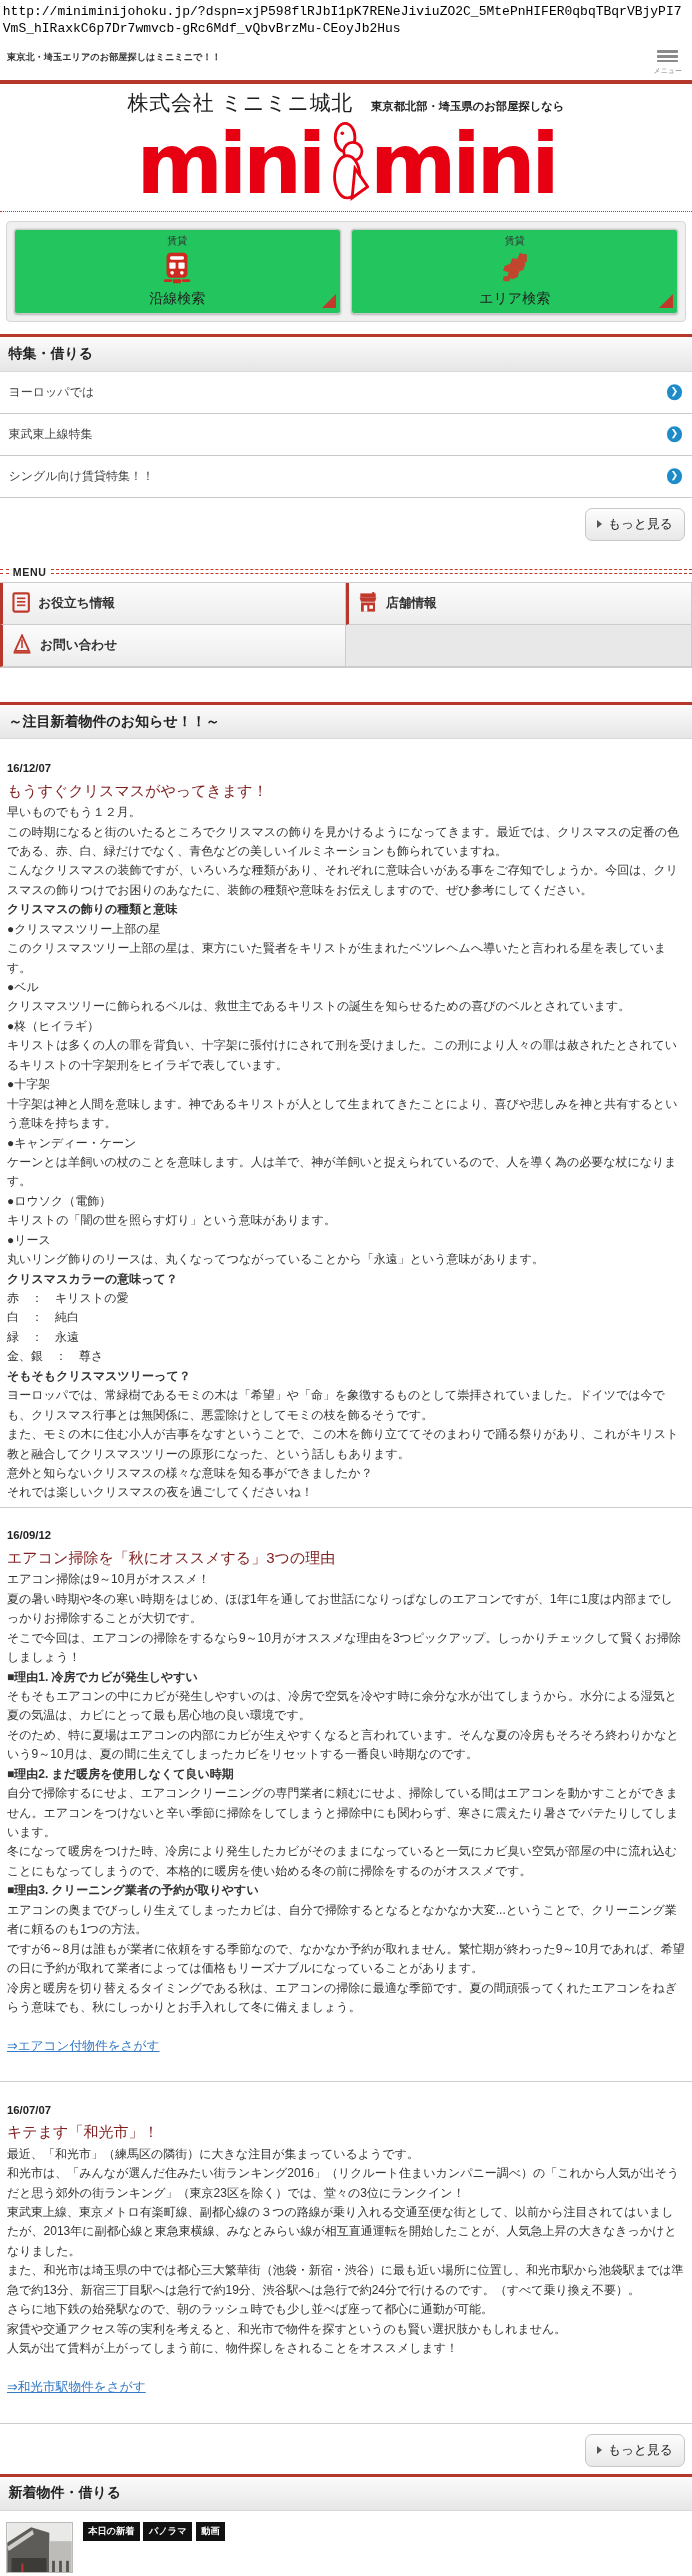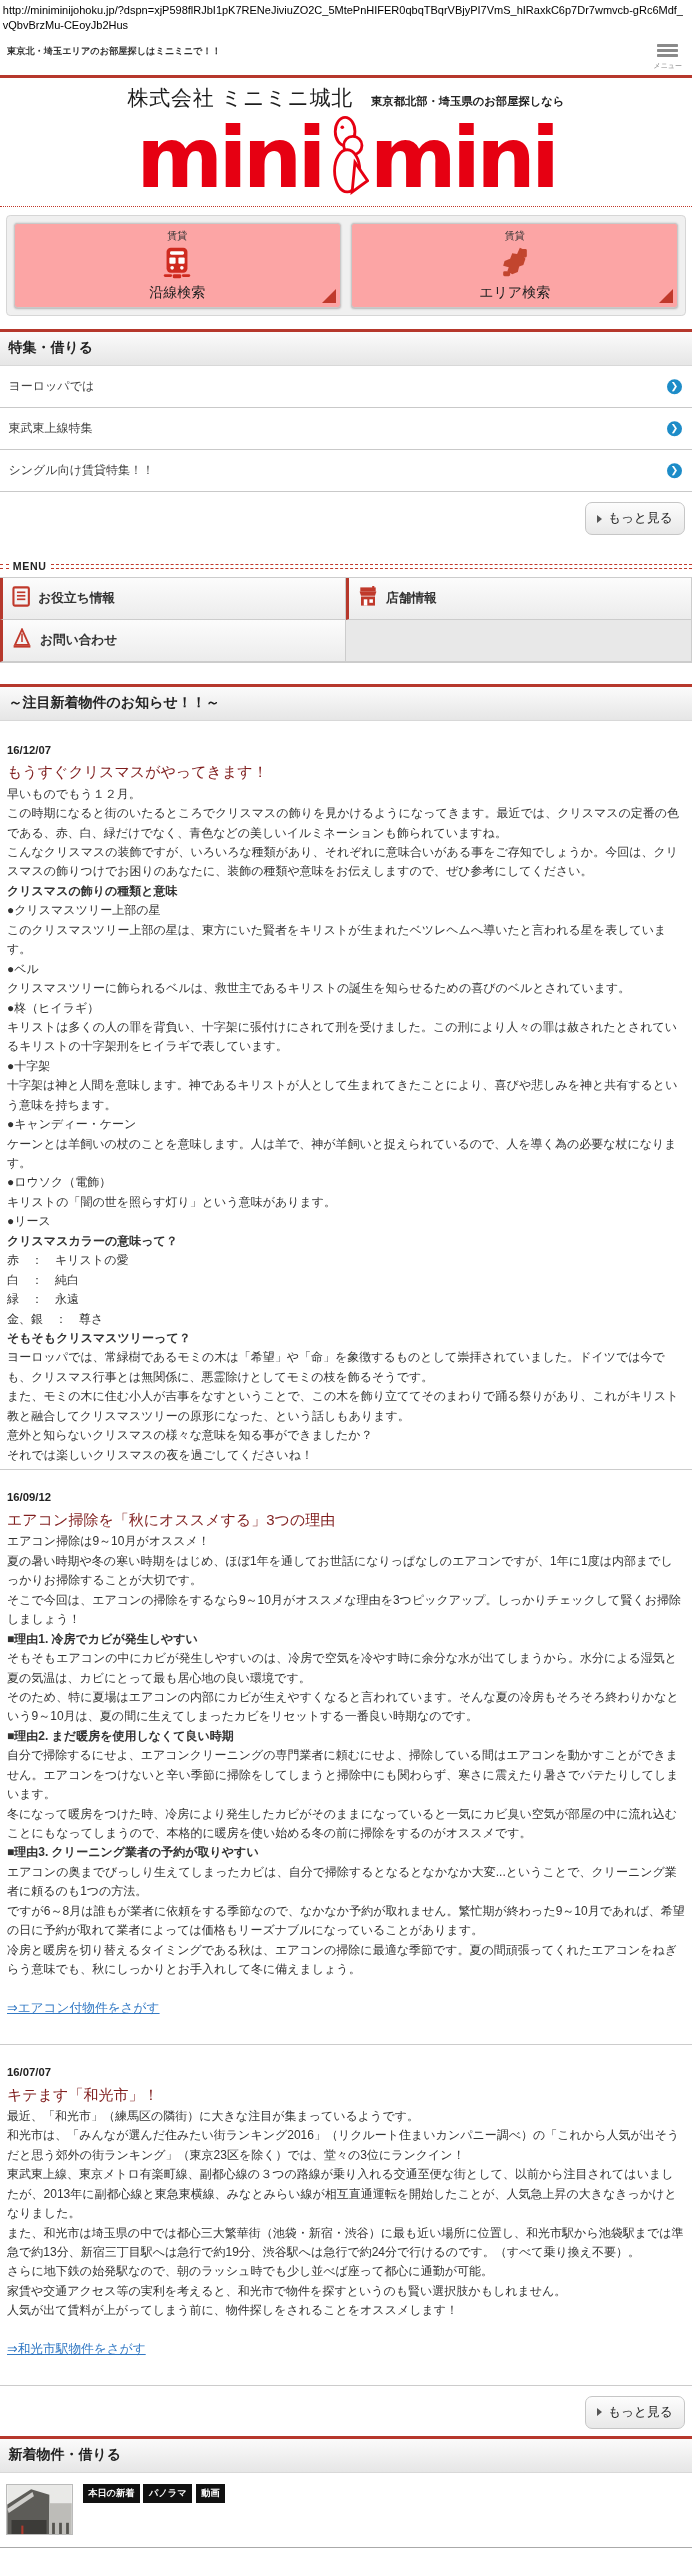--- a/index.html
+++ b/index.html
@@ -5,25 +5,25 @@
   html,body{margin:0;padding:0;}
   body{
     width:692px;
     background:#fff;
     color:#333;
     font-family:"Liberation Sans","DejaVu Sans",sans-serif;
   }
   
   .url-line{
     padding:2.8px 7px 1.4px 2.8px;
-    font-size:11px;
+    font-size:13px;
     color:#000;
     word-break:break-all;
     line-height:1.35;
-    font-family:Liberation Sans, sans-serif;
+    font-family:Liberation Mono, monospace;
   }
   
   .topbar{
     display:flex;justify-content:space-between;align-items:flex-start;
     padding:8.5px 10px 4.2px 7px;
   }
   .topbar-tagline{font-size:9.2px;font-weight:bold;color:#333;padding-top:2.8px;}
   .menu-btn{display:flex;flex-direction:column;align-items:center;cursor:pointer;}
   .hamburger{width:21px;}
   .hamburger span{display:block;height:2.8px;background:#8a8a8a;margin:2.1px 0;border-radius:0.7px;}
@@ -40,21 +40,21 @@
     letter-spacing:-4.2px;font-family:"DejaVu Sans","Liberation Sans",sans-serif;
   }
   .mascot{margin:0 1.4px;}
   .dotted-sep{border-top:1.4px dotted #c0392b;margin-top:1.4px;}
   
   .search-panel{
     margin:8.5px 5.6px 12.7px;background:#f0f0f0;border:0.7px solid #d6d6d6;border-radius:4.2px;
     padding:7px;display:flex;gap:10px;
   }
   .search-card{
-    flex:1;background:#fca5a5;border:0.7px solid #c9c9c9;border-radius:3.5px;
+    flex:1;background:#22c55e;border:0.7px solid #c9c9c9;border-radius:3.5px;
     box-shadow:0 0.7px 2.1px rgba(0,0,0,.25);position:relative;
     display:flex;flex-direction:column;align-items:center;justify-content:center;
     height:83px;cursor:pointer;
   }
   .search-tag{font-size:10px;color:#333;}
   .search-icon{margin:2.8px 0;}
   .search-label{font-size:14px;color:#222;}
   .corner-tri{
     position:absolute;right:4.2px;bottom:4.2px;width:0;height:0;
     border-left:14px solid transparent;border-bottom:14px solid #c0392b;
@@ -97,21 +97,21 @@
     background:linear-gradient(#fcfcfc,#ececec);
     border-left:3.5px solid #b6382c;border-right:0.7px solid #ccc;border-bottom:0.7px solid #ccc;
     padding:8.5px 8.5px;display:flex;align-items:center;gap:8.5px;
     font-size:12.7px;font-weight:bold;color:#333;cursor:pointer;min-height:17px;
   }
   .menu-cell.empty{background:#e8e8e8;border-left:none;cursor:default;}
   
   .news-body{padding:1.4px 7px 0;font-size:12px;line-height:1.62;color:#333;}
   .art-date{font-weight:bold;font-size:11.3px;color:#222;margin:18.3px 0 1.4px;}
   .art-title{color:#7f1d1d;font-size:15px;margin:1.4px 0 0;}
-  .sp{margin-top:21px;}
+  .sp{margin-top:34px;}
   .sp2{margin-top:37px;}
   p.t{margin:0;}
   .bold{font-weight:bold;}
   .art-link{color:#3379c4;text-decoration:underline;font-size:12.7px;display:inline-block;margin:18.3px 0 21px;cursor:pointer;}
   .art-divider{border:none;border-top:0.7px solid #ccc;margin:4.2px -7px 0;}
   
   .listing{display:flex;gap:10px;padding:11.3px 28px 11.3px 5.6px;border-bottom:0.7px solid #aaa;position:relative;background:#fff;cursor:pointer;}
   .thumb{flex:0 0 65px;height:49px;border:0.7px solid #bbb;overflow:hidden;}
   .badges{display:flex;gap:3.5px;margin-bottom:5.6px;}
   .badge-black{background:#111;color:#fff;font-size:9.2px;font-weight:bold;padding:2.8px 5.6px;}
@@ -272,20 +272,21 @@
     <p class="t">クリスマスツリーに飾られるベルは、救世主であるキリストの誕生を知らせるための喜びのベルとされています。</p>
     <p class="t sp">●柊（ヒイラギ）</p>
     <p class="t">キリストは多くの人の罪を背負い、十字架に張付けにされて刑を受けました。この刑により人々の罪は赦されたとされているキリストの十字架刑をヒイラギで表しています。</p>
     <p class="t sp">●十字架</p>
     <p class="t">十字架は神と人間を意味します。神であるキリストが人として生まれてきたことにより、喜びや悲しみを神と共有するという意味を持ちます。</p>
     <p class="t sp">●キャンディー・ケーン</p>
     <p class="t">ケーンとは羊飼いの杖のことを意味します。人は羊で、神が羊飼いと捉えられているので、人を導く為の必要な杖になります。</p>
     <p class="t sp">●ロウソク（電飾）</p>
     <p class="t">キリストの「闇の世を照らす灯り」という意味があります。</p>
     <p class="t sp">●リース</p>
+    <p class="t">丸いリング飾りのリースは、丸くなってつながっていることから「永遠」という意味があります。</p>
 
     <p class="t bold sp2">クリスマスカラーの意味って？</p>
     <p class="t sp">赤　：　キリストの愛</p>
     <p class="t">白　：　純白</p>
     <p class="t">緑　：　永遠</p>
     <p class="t">金、銀　：　尊さ</p>
 
     <p class="t bold sp2">そもそもクリスマスツリーって？</p>
     <p class="t">ヨーロッパでは、常緑樹であるモミの木は「希望」や「命」を象徴するものとして崇拝されていました。ドイツでは今でも、クリスマス行事とは無関係に、悪霊除けとしてモミの枝を飾るそうです。</p>
     <p class="t">また、モミの木に住む小人が吉事をなすということで、この木を飾り立ててそのまわりで踊る祭りがあり、これがキリスト教と融合してクリスマスツリーの原形になった、という話しもあります。</p>

